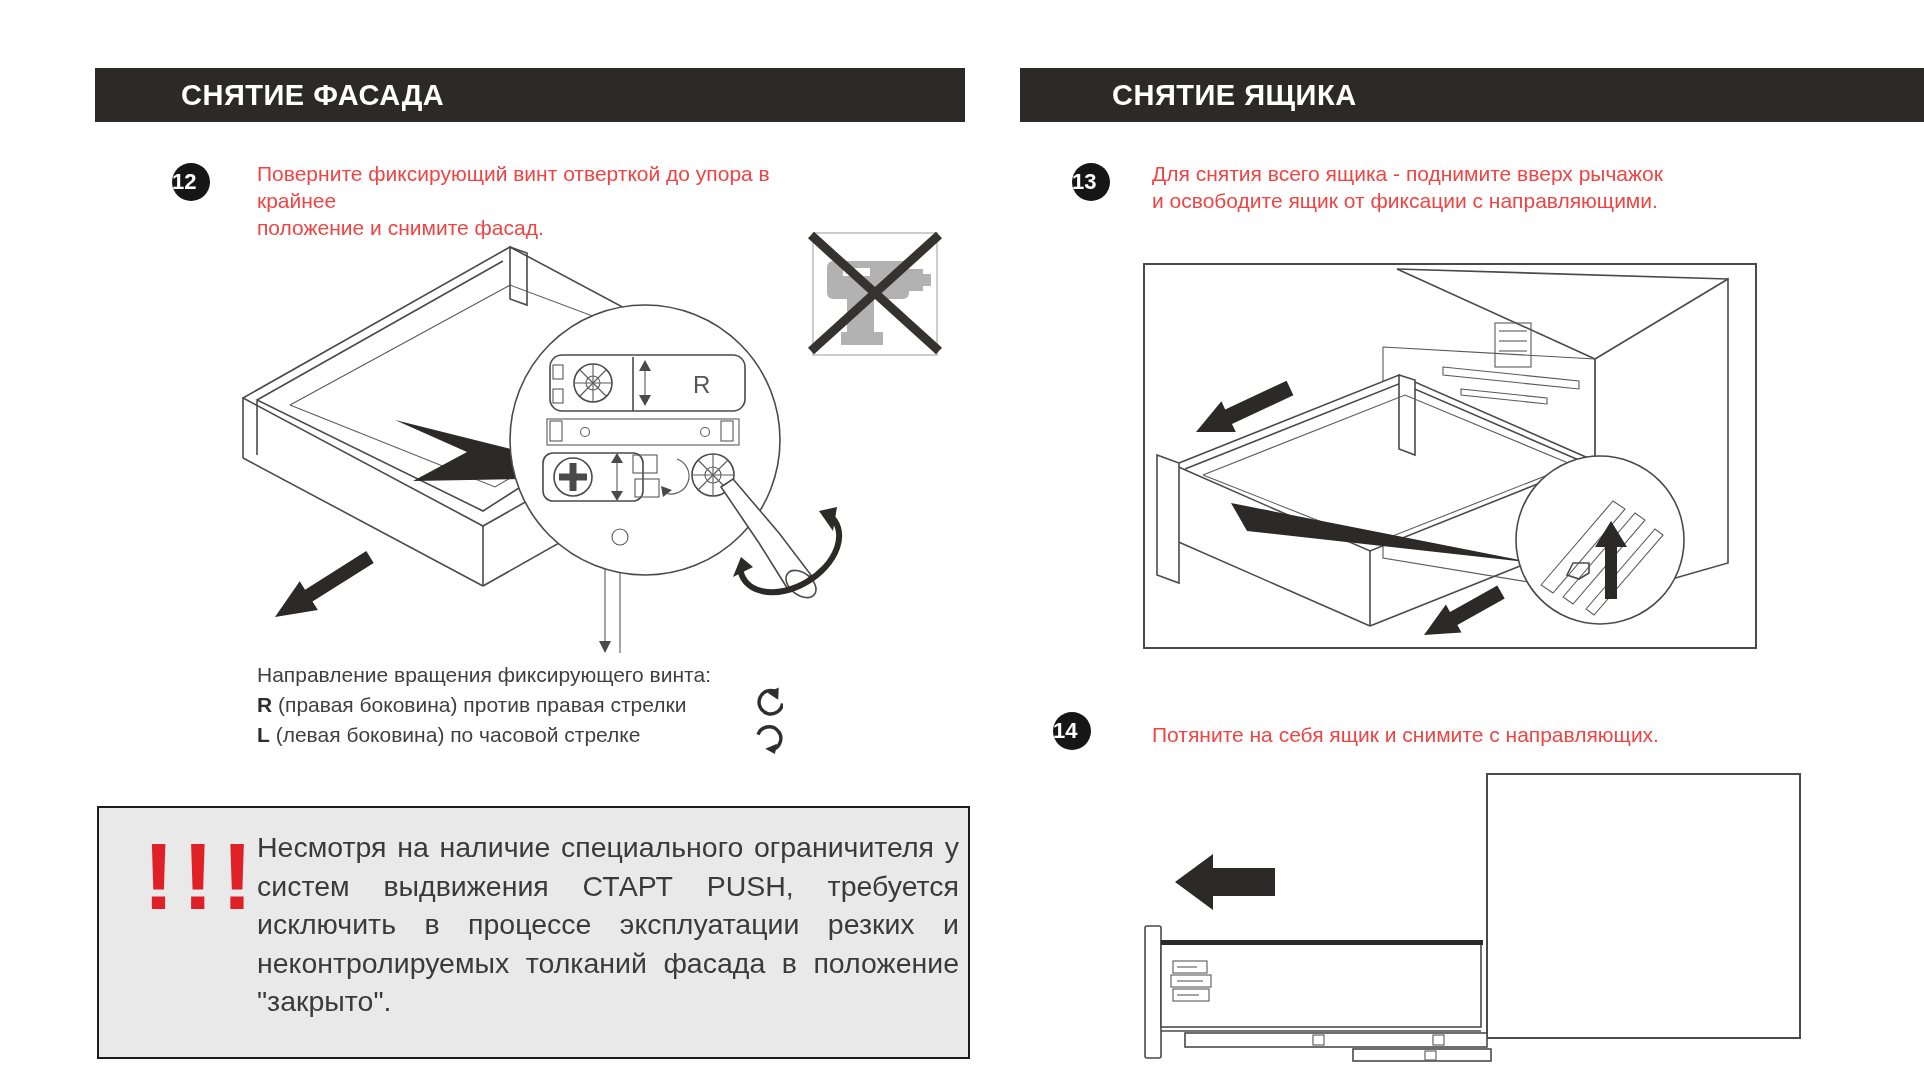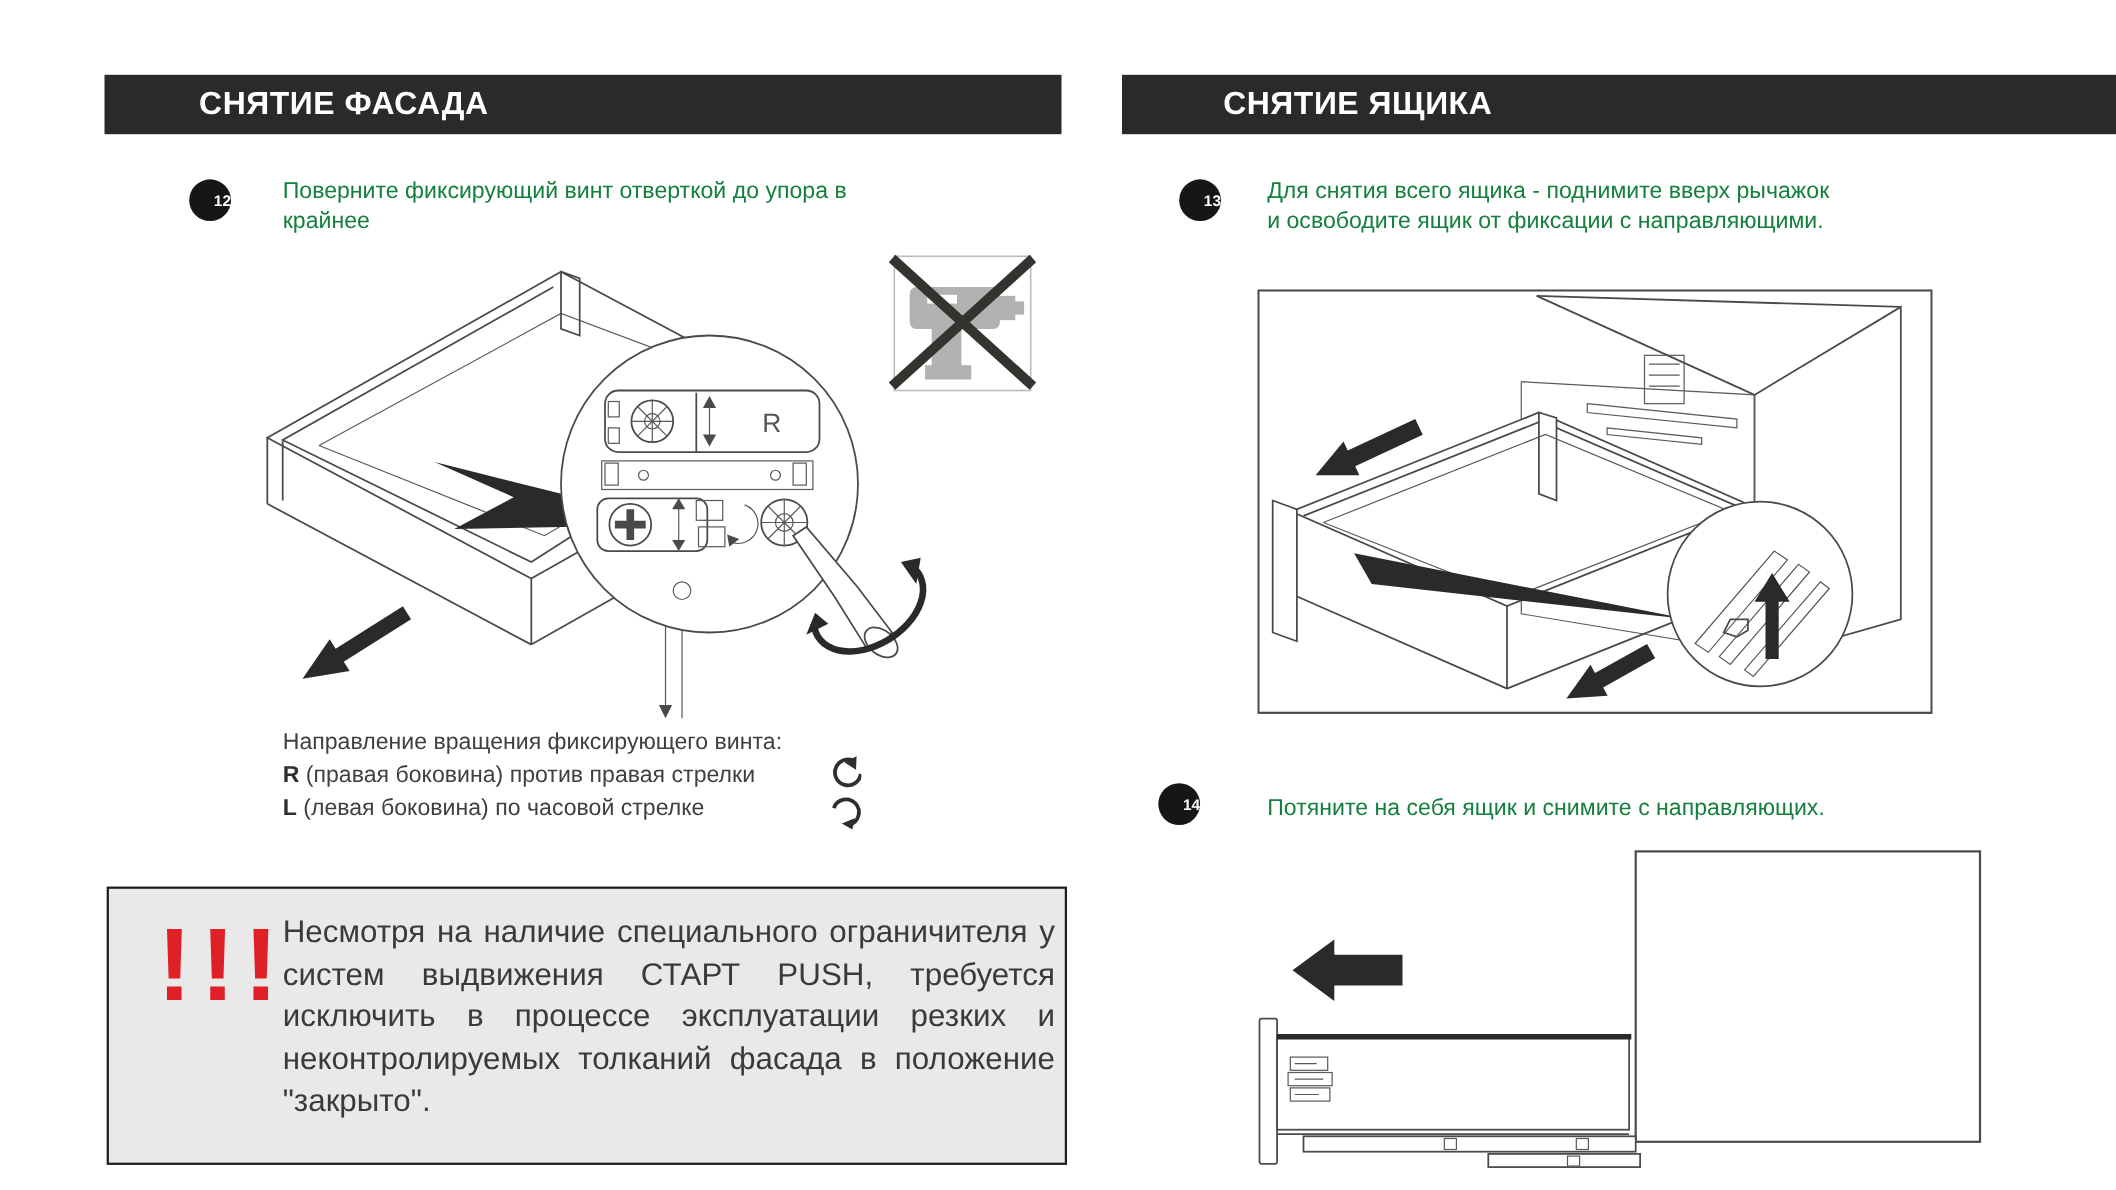--- a/index.html
+++ b/index.html
@@ -3,22 +3,22 @@
 <meta charset="utf-8">
 <style>
   html,body{margin:0;padding:0;background:#fff;}
   body{width:1924px;height:1082px;position:relative;overflow:hidden;
        font-family:"Liberation Sans", sans-serif;color:#3d3d3d;}
   .abs{position:absolute;}
   .hdr{height:54px;background:#2b2a29;color:#fff;font-weight:bold;
        font-size:29px;line-height:54px;letter-spacing:.5px;
        box-shadow:0 -2px 0 #9a9a9a inset 0 0 0;}
   .badge{width:38px;height:38px;border-radius:50%;background:#161616;color:#fff;
-         font-weight:bold;font-size:14px;text-align:right;line-height:38px;}
-  .step-text{font-size:21px;line-height:27px;color:#15803d;}
+         font-weight:bold;font-size:22px;text-align:left;line-height:38px;}
+  .step-text{font-size:21px;line-height:27px;color:#ef4444;}
   .dir-block{font-size:21px;line-height:30px;color:#3f3f3f;position:absolute;}
   .dir-bold{font-weight:bold;color:#2e2e2e;}
   .warn{background:#e9e9e9;border:2px solid #1c1c1c;}
   .warn-marks{font-size:94px;font-weight:bold;color:#df2127;letter-spacing:8px;
               line-height:1;}
   .warn-text{font-size:28.5px;line-height:38.5px;color:#3a3a3a;text-align:justify;}
   svg{display:block;}
   .ln{stroke:#4a4a4a;stroke-width:1.6;fill:none;}
   .lnthin{stroke:#5a5a5a;stroke-width:1.1;fill:none;}
   .fillw{fill:#ffffff;}
@@ -28,20 +28,21 @@
 </head>
 <body>
 
 <div class="abs hdr" style="left:95px;top:68px;width:870px;">
   <div style="padding-left:86px;">СНЯТИЕ ФАСАДА</div>
 </div>
 
 <div class="abs badge" style="left:172px;top:163px;">12</div>
 <div class="abs step-text" style="left:257px;top:160px;width:580px;">
   <div>Поверните фиксирующий винт отверткой до упора в крайнее</div>
+  <div>положение и снимите фасад.</div>
 </div>
 
 <svg class="abs" style="left:165px;top:205px;" width="790" height="452" viewBox="0 0 790 452">
 
   <g>
     <polygon class="ln" points="345,42 78,193 318,321 585,170"></polygon>
     <polyline class="ln" points="338,56 92,195 318,306 568,146"></polyline>
     <line class="ln" x1="78" y1="193" x2="78" y2="253"></line>
     <line class="ln" x1="92" y1="196" x2="92" y2="250"></line>
     <line class="ln" x1="318" y1="321" x2="318" y2="381"></line>

